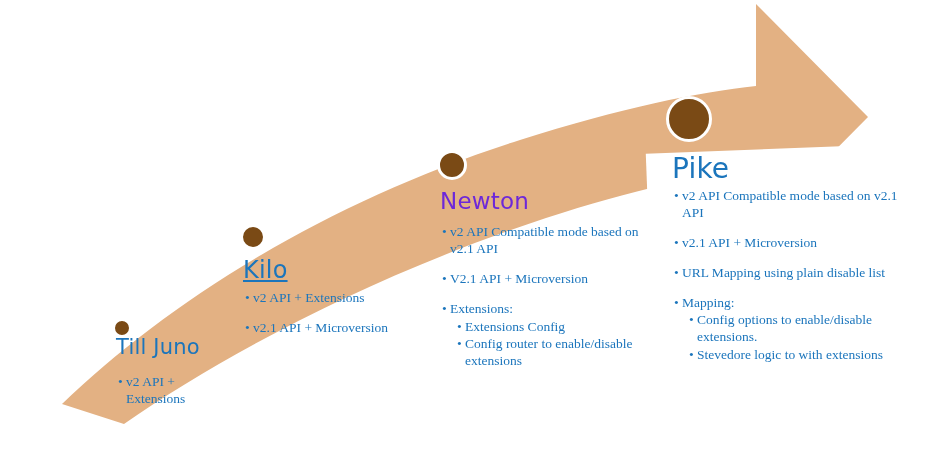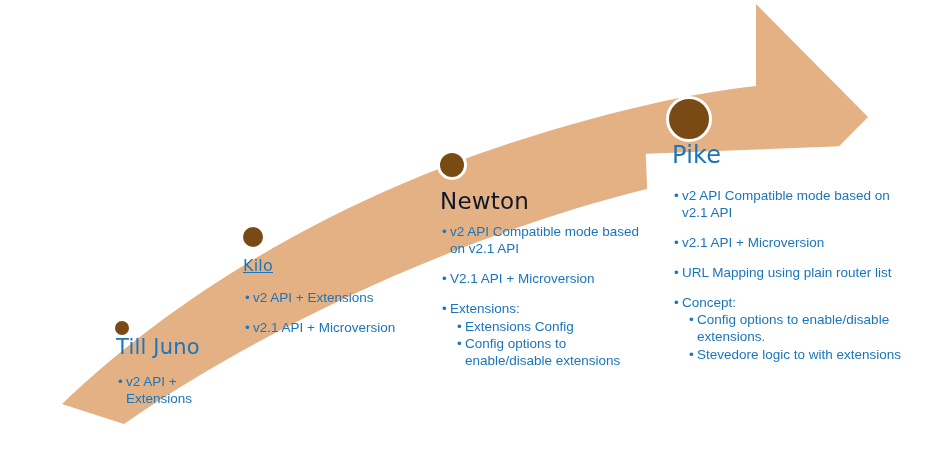--- a/index.html
+++ b/index.html
@@ -41,21 +41,21 @@
     position: absolute;
     color: #1b75bc;
     font-family: "DejaVu Sans", sans-serif;
     font-weight: 400;
     white-space: nowrap;
     letter-spacing: 0.2px;
   }
   .bullets {
     position: absolute;
     color: #1b75bc;
-    font-family: Liberation Sans, sans-serif;
+    font-family: Liberation Serif, serif;
   }
   .bullets ul {
     list-style: none;
     margin: 0;
     padding: 0;
   }
   .bullets li.lvl1 {
     position: relative;
     padding-left: 8px;
     margin-bottom: 13px;
@@ -91,29 +91,29 @@
     transform: rotate(-2.2deg);
     z-index: 2;
   }
 
   
   #m-juno   .marker   { left: 0px;  top: 0px;  width: 20px; height: 20px; }
   #m-juno   .heading  { left: 4px;  top: 17px; font-size: 21px; }
   #m-juno   .bullets  { left: 6px;  top: 56px; font-size: 13.5px; width: 105px; }
 
   #m-kilo   .marker   { left: 0px;  top: 0px;  width: 26px; height: 26px; }
-  #m-kilo   .heading  { left: 3px;  top: 32px; font-size: 16px; text-decoration: underline; }
+  #m-kilo   .heading  { left: 3px;  top: 32px; font-size: 24px; text-decoration: underline; }
   #m-kilo   .bullets  { left: 5px;  top: 66px; font-size: 13.5px; width: 190px; }
 
   #m-newton .marker   { left: 0px;  top: 0px;  width: 30px; height: 30px; }
   #m-newton .heading  { left: 3px;  top: 38px; font-size: 23px; }
   #m-newton .bullets  { left: 5px;  top: 74px; font-size: 13.5px; width: 215px; }
 
   #m-pike   .marker   { left: 0px;  top: 0px;  width: 46px; height: 46px; }
-  #m-pike   .heading  { left: 6px;  top: 45px; font-size: 24px; }
+  #m-pike   .heading  { left: 6px;  top: 56px; font-size: 28px; }
   #m-pike   .bullets  { left: 8px;  top: 92px; font-size: 13.5px; width: 240px; }
 
   #m-juno   { left: 112px; top: 318px; }
   #m-kilo   { left: 240px; top: 224px; }
   #m-newton { left: 437px; top: 150px; }
   #m-pike   { left: 666px; top: 96px;  }
 </style>
 </head>
 <body>
 
@@ -156,60 +156,60 @@
         </li>
         <li class="lvl1">
           <span class="btxt">v2.1 API + Microversion</span>
         </li>
       </ul>
     </div>
   </div>
 
   <div class="milestone" id="m-newton" style="z-index:5;">
     <div class="marker" style="background: rgb(122, 74, 21); border-color: rgb(255, 255, 255);"></div>
-    <div class="heading" style="color: #0f172a;">Newton</div>
+    <div class="heading" style="color: #6d28d9;">Newton</div>
     <div class="bullets" style="color: rgb(27, 117, 188);">
       <ul>
         <li class="lvl1">
           <span class="btxt">v2 API Compatible mode based on v2.1 API</span>
         </li>
         <li class="lvl1">
           <span class="btxt">V2.1 API + Microversion</span>
         </li>
         <li class="lvl1">
           <span class="btxt">Extensions:</span>
           <ul class="sub">
             <li class="lvl2">
               <span class="btxt">Extensions Config</span>
             </li>
             <li class="lvl2">
-              <span class="btxt">Config options to enable/disable extensions</span>
+              <span class="btxt">Config router to enable/disable extensions</span>
             </li>
           </ul>
         </li>
       </ul>
     </div>
   </div>
 
   <div class="milestone" id="m-pike" style="z-index:5;">
     <div class="marker" style="background: rgb(122, 74, 21); border-color: rgb(255, 255, 255);"></div>
     <div class="heading" style="color: rgb(27, 117, 188);">Pike</div>
     <div class="bullets" style="color: rgb(27, 117, 188);">
       <ul>
         <li class="lvl1">
           <span class="btxt">v2 API Compatible mode based on v2.1 API</span>
         </li>
         <li class="lvl1">
           <span class="btxt">v2.1 API + Microversion</span>
         </li>
         <li class="lvl1">
-          <span class="btxt">URL Mapping using plain router list</span>
-        </li>
-        <li class="lvl1">
-          <span class="btxt">Concept:</span>
+          <span class="btxt">URL Mapping using plain disable list</span>
+        </li>
+        <li class="lvl1">
+          <span class="btxt">Mapping:</span>
           <ul class="sub">
             <li class="lvl2">
               <span class="btxt">Config options to enable/disable extensions.</span>
             </li>
             <li class="lvl2">
               <span class="btxt">Stevedore logic to with extensions</span>
             </li>
           </ul>
         </li>
       </ul>

